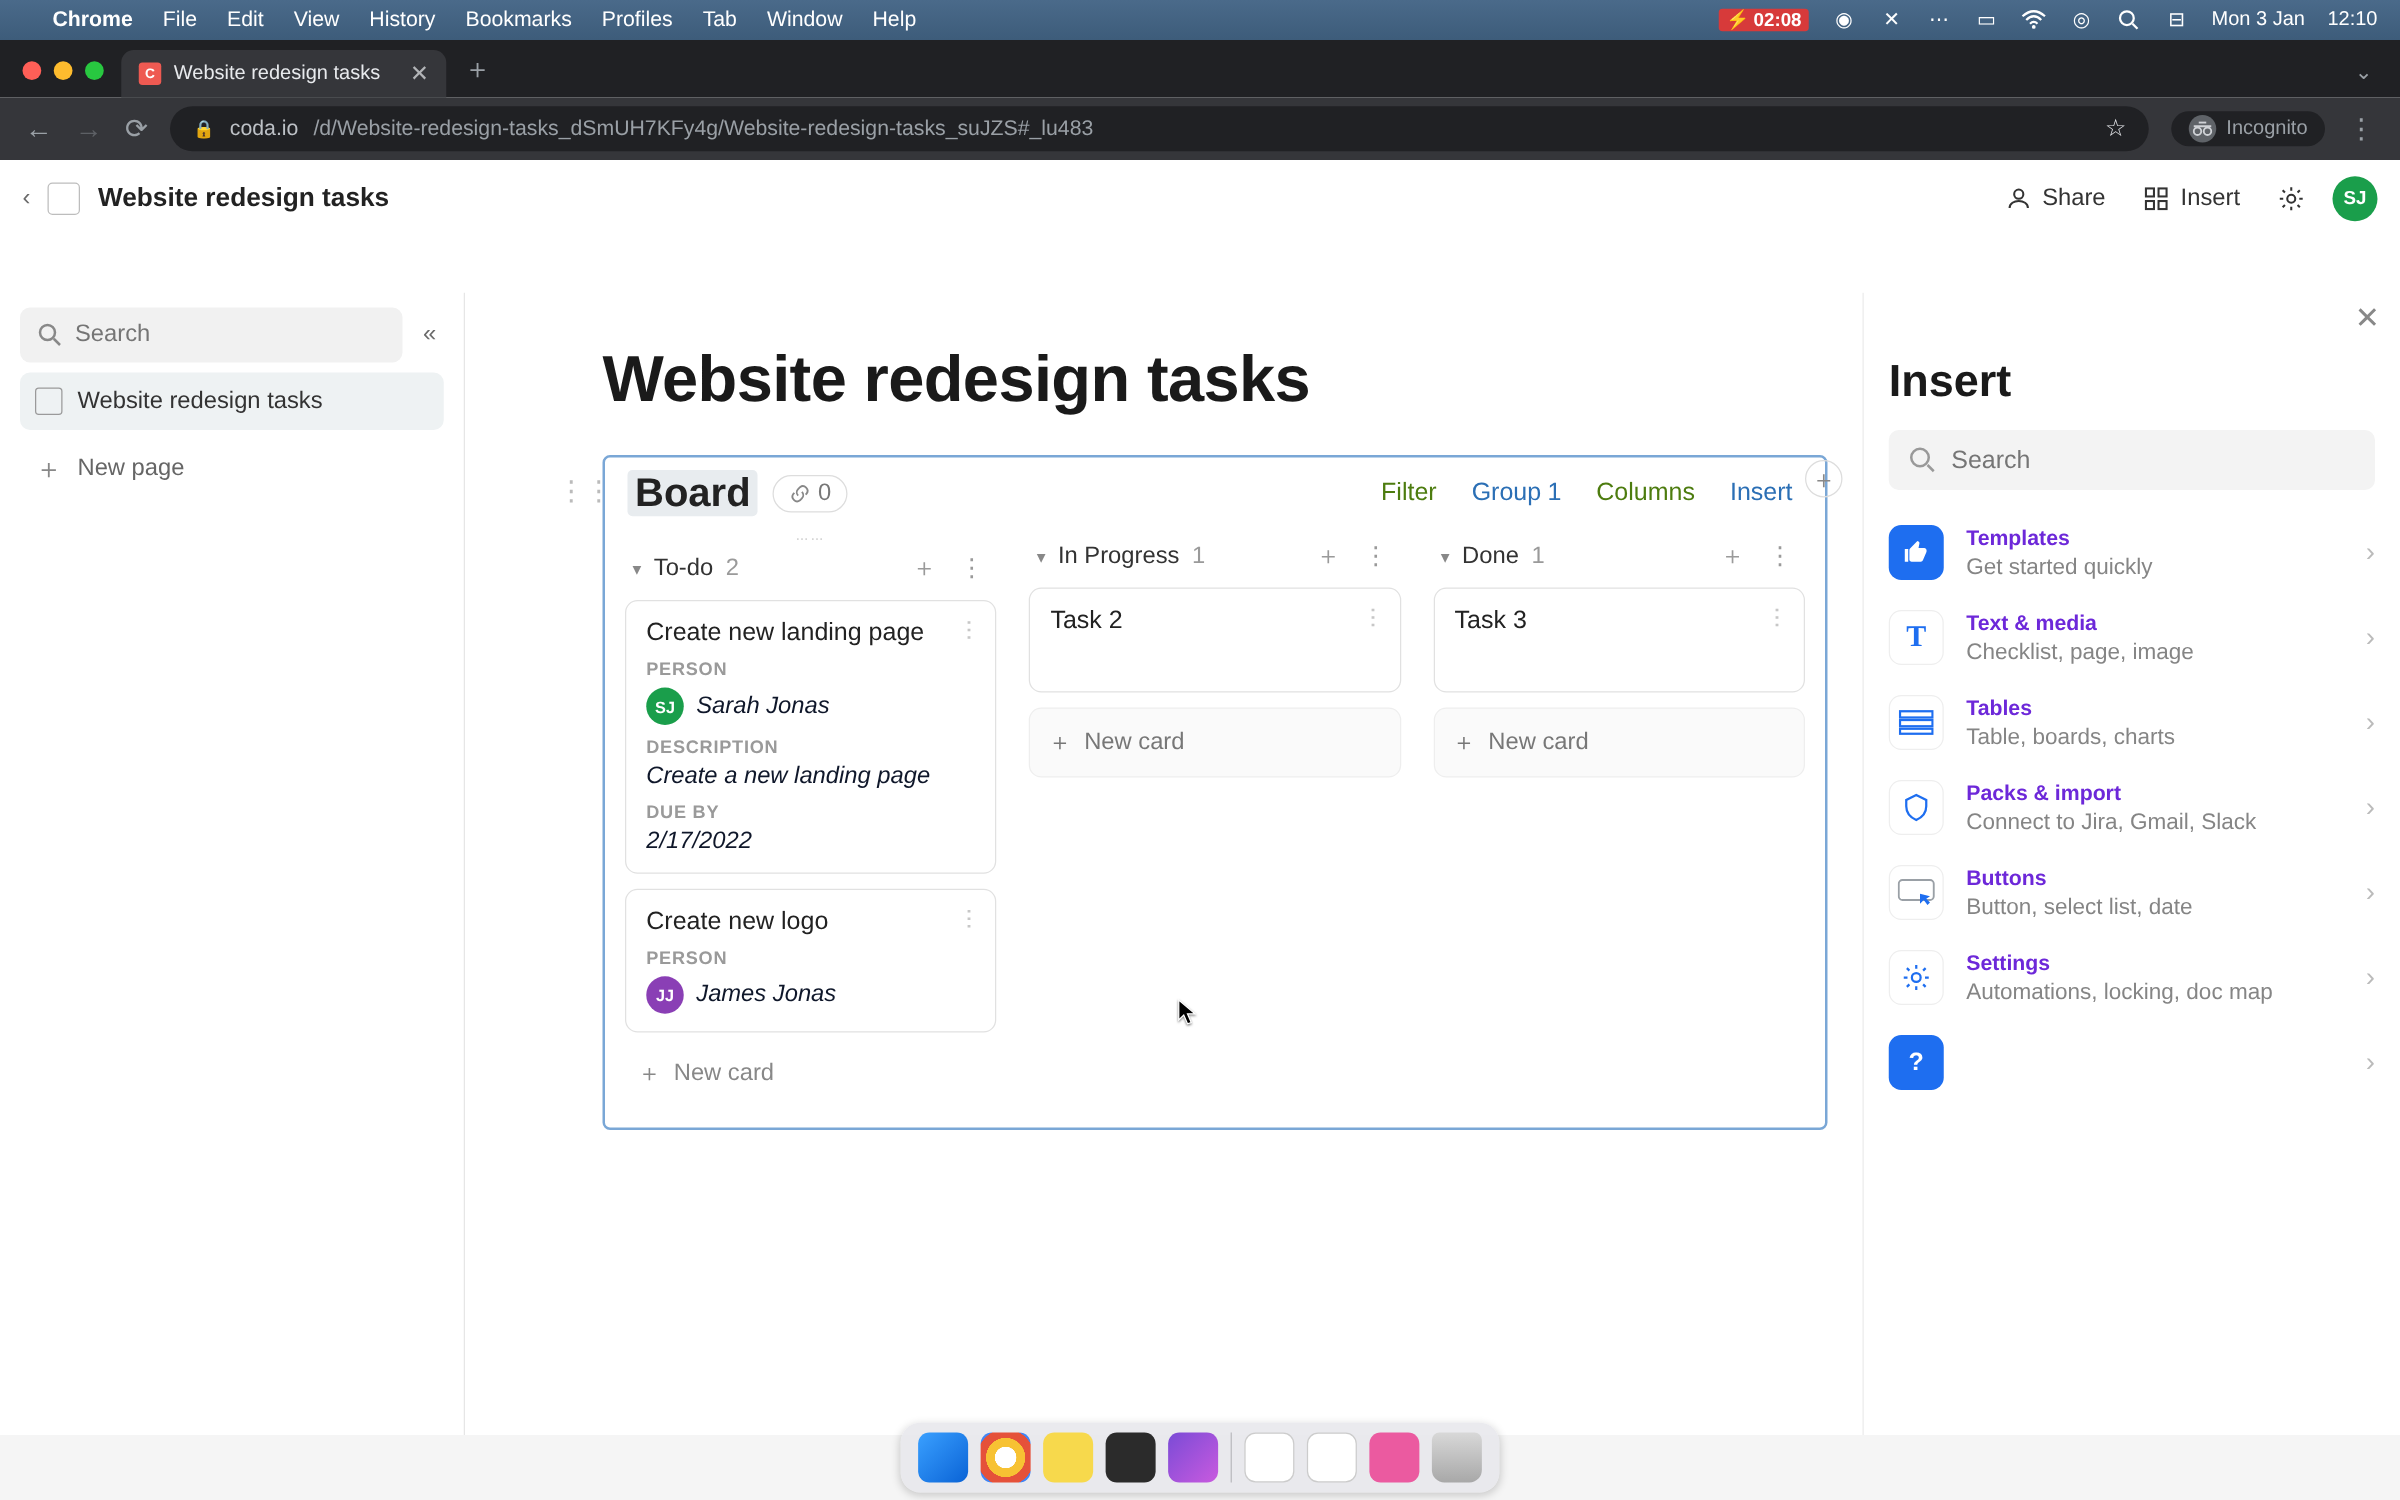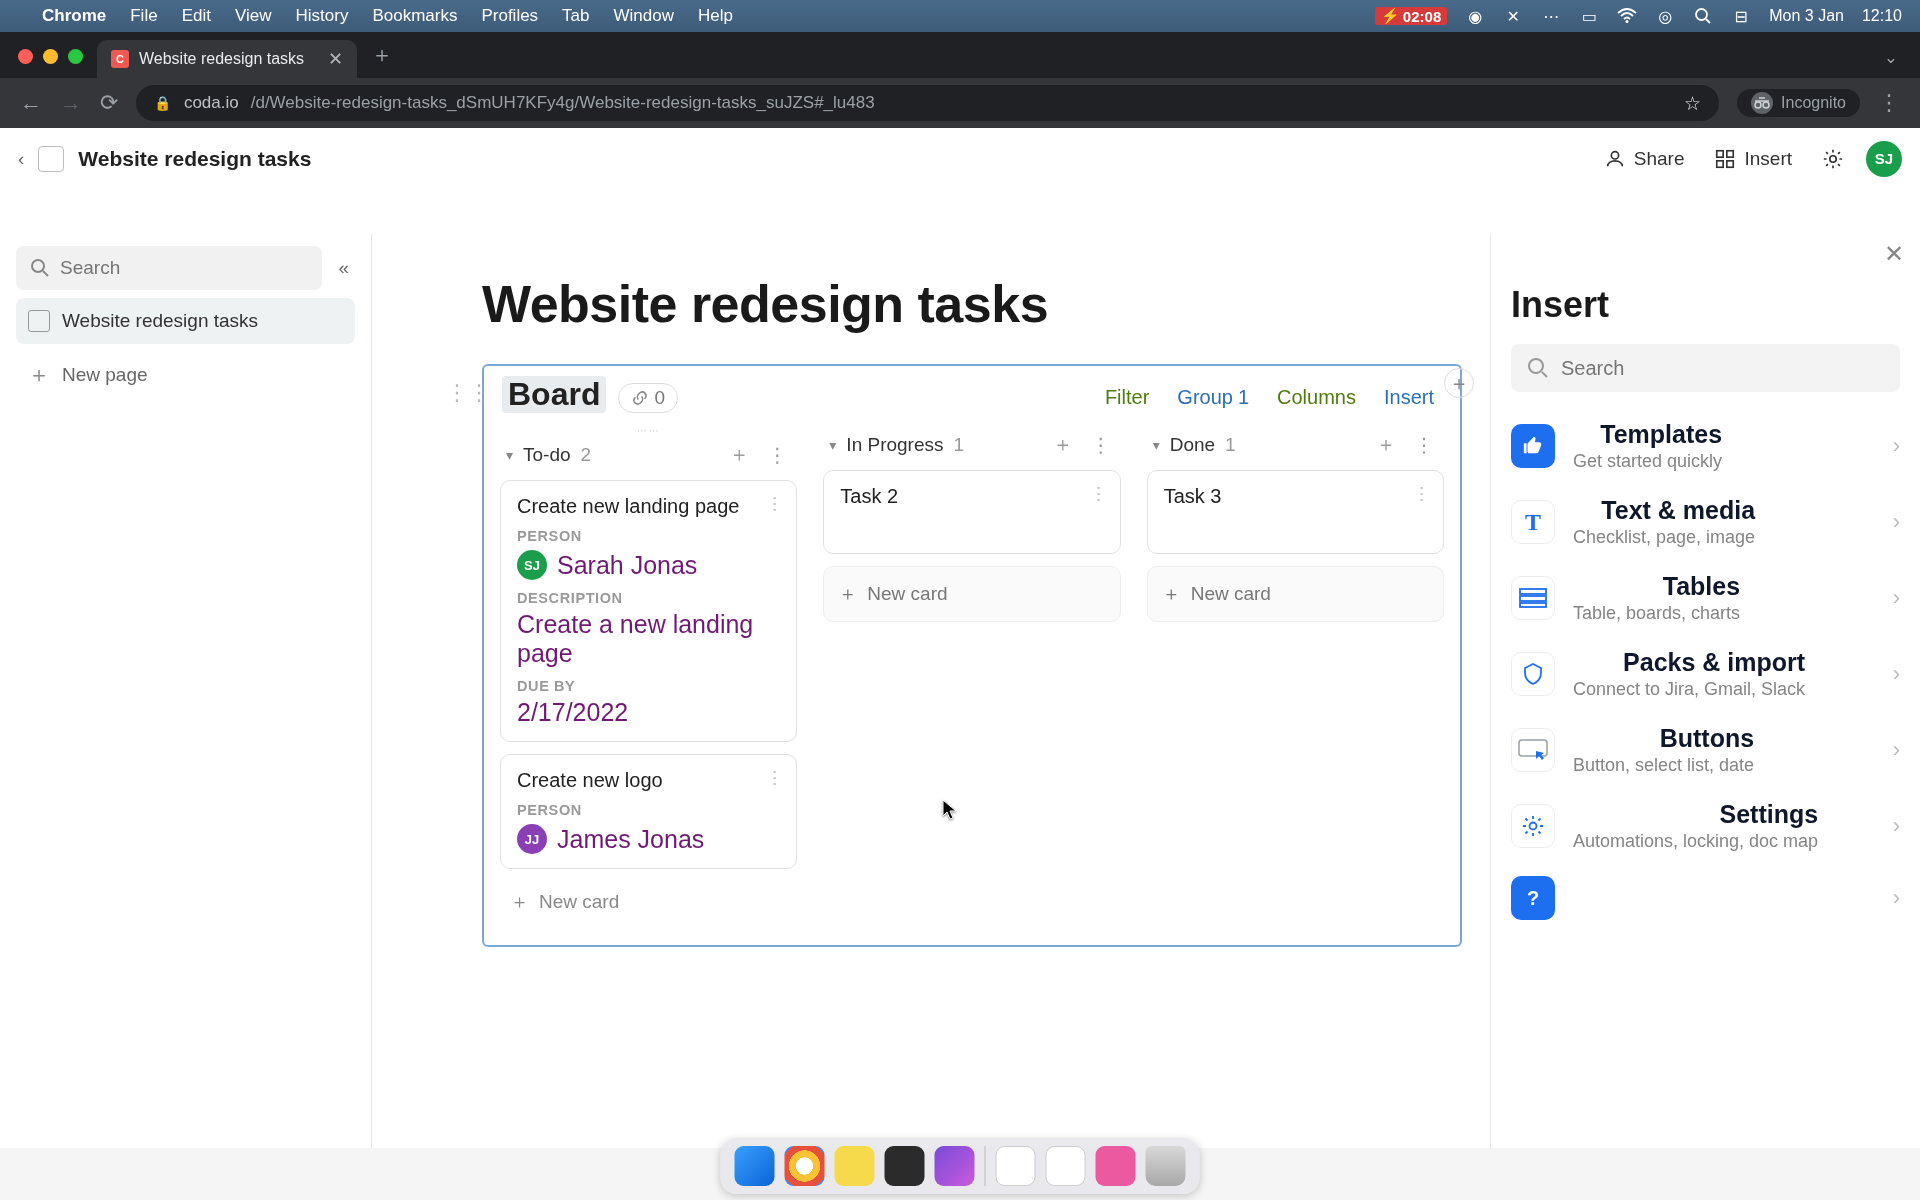--- a/index.html
+++ b/index.html
@@ -65,21 +65,21 @@
 .side-row.new{ color:#666;}
 .side-row.new .plus{ font-size:22px; color:#888;}
 .search-row{ display:flex; align-items:center; gap:10px;}
 
 
 .canvas{ flex:1; position:relative; overflow:hidden;}
 .canvas-inner{ padding:40px 28px 0 110px; position:relative; }
 .page-title{ font-size:52px; font-weight:700; color:#1a1a1a; letter-spacing:-0.5px; margin-bottom:30px;}
 
 .board-frame{ border:2px solid #7aa7d6; border-radius:6px; padding:0; position:relative; background:#fff;}
-.board-head{ display:flex; align-items:flex-end; padding:10px 18px 12px; gap:12px;}
+.board-head{ display:flex; align-items:center; padding:10px 18px 12px; gap:12px;}
 .drag-handle{ position:absolute; left:-36px; top:16px; color:#bbb; font-size:22px;}
 .board-title{ font-size:32px; font-weight:700; color:#222; background:#e8ecef; padding:0 6px; border-radius:4px;}
 .link-zero{ display:flex; align-items:center; gap:5px; color:#777; border:1.5px solid #ddd; border-radius:16px; padding:3px 12px; font-size:19px;}
 .board-head .spacer{ flex:1;}
 .view-opt{ font-size:20px; color:#4d7c0f; padding:4px 8px;}
 .view-opt.blue{ color:#2b6fb5; font-weight:500;}
 .view-opt .count{ margin-left:5px;}
 .add-col-round{ width:30px; height:30px; border:1.5px solid #ddd; border-radius:50%; display:flex; align-items:center; justify-content:center; font-size:20px; color:#888; position:absolute; right:-14px; top:2px;}
 
 .columns{ display:flex; padding:0 12px 16px; gap:18px;}
@@ -90,37 +90,37 @@
 .col-head .cnt{ color:#9a9a9a;}
 .col-head .hspacer{ flex:1;}
 .col-head .hact{ color:#9a9a9a; font-size:20px; padding:0 4px;}
 .grip-dots{ text-align:center; color:#ccc; font-size:10px; letter-spacing:2px; height:10px;}
 
 .card{ border:1px solid #e1e1e1; border-radius:10px; padding:14px 16px; margin:6px 4px; background:#fff; position:relative;}
 .card.simple{ min-height:84px;}
 .card .ctitle{ font-size:20px; font-weight:500; color:#222; margin-bottom:10px;}
 .card .more{ position:absolute; right:10px; top:14px; color:#c7c7c7; font-size:18px; writing-mode:vertical-lr;}
 .field-label{ font-size:14.5px; font-weight:600; letter-spacing:0.6px; color:#9a9a9a; text-transform:uppercase; margin-top:10px;}
-.field-val{ font-size:25px; color:#701a75; margin-top:4px;}
+.field-val{ font-size:19px; color:#0f172a; margin-top:4px;font-style:italic;}
 .person-row{ display:flex; align-items:center; gap:10px; margin-top:6px;}
 .avatar-mini{ width:30px; height:30px; border-radius:50%; display:flex; align-items:center; justify-content:center; font-size:13px; font-weight:600; color:#fff;}
 .new-card-row{ display:flex; align-items:center; gap:10px; padding:14px 14px; color:#777; font-size:19px; border-radius:10px; border:1px solid #eee; margin:6px 4px; background:#fafafa;}
 .new-card-plain{ display:flex; align-items:center; gap:10px; padding:14px 14px; color:#888; font-size:19px;}
 
 
 .insert-panel{ width:430px; border-left:1px solid #ececec; position:relative; padding:18px 20px 0;}
 .insert-close{ position:absolute; right:16px; top:6px; font-size:24px; color:#888;}
 .insert-title{ font-size:36px; font-weight:700; color:#1a1a1a; margin:32px 0 18px;}
 .insert-search{ display:flex; align-items:center; gap:12px; background:#f3f3f3; height:48px; border-radius:8px; padding:0 16px; font-size:20px; color:#888;}
 .insert-search input{ border:none; background:transparent; outline:none; font-size:20px; flex:1;}
 .insert-list{ margin-top:28px; display:flex; flex-direction:column; gap:24px;}
 .insert-item{ display:flex; align-items:center; gap:18px; cursor:pointer;}
 .insert-icon{ width:44px; height:44px; border-radius:10px; background:#fff; border:1px solid #eee; display:flex; align-items:center; justify-content:center; font-size:20px;}
 .insert-icon.blue-solid{ background:#1e6ef0; color:#fff; border:none;}
-.insert-text .t{ font-size:25px; font-weight:600; color:#0f172a;text-align:right;}
+.insert-text .t{ font-size:17px; font-weight:600; color:#6d28d9;}
 .insert-text .s{ font-size:18px; color:#858585; margin-top:2px;}
 .insert-item .chev{ margin-left:auto; font-size:22px; color:#bbb;}
 
 
 .cursor{ position:absolute; width:18px; height:18px; pointer-events:none;}
 .cursor svg{ filter:drop-shadow(0 1px 1px rgba(0,0,0,.5));}
 
 
 .dock{ position:absolute; bottom:6px; left:50%; transform:translateX(-50%); height:56px; background:rgba(230,230,235,.85); border-radius:16px; display:flex; align-items:center; padding:0 14px; gap:10px; box-shadow:0 2px 8px rgba(0,0,0,.2);}
 .dock .app-icn{ width:40px; height:40px; border-radius:9px; }

